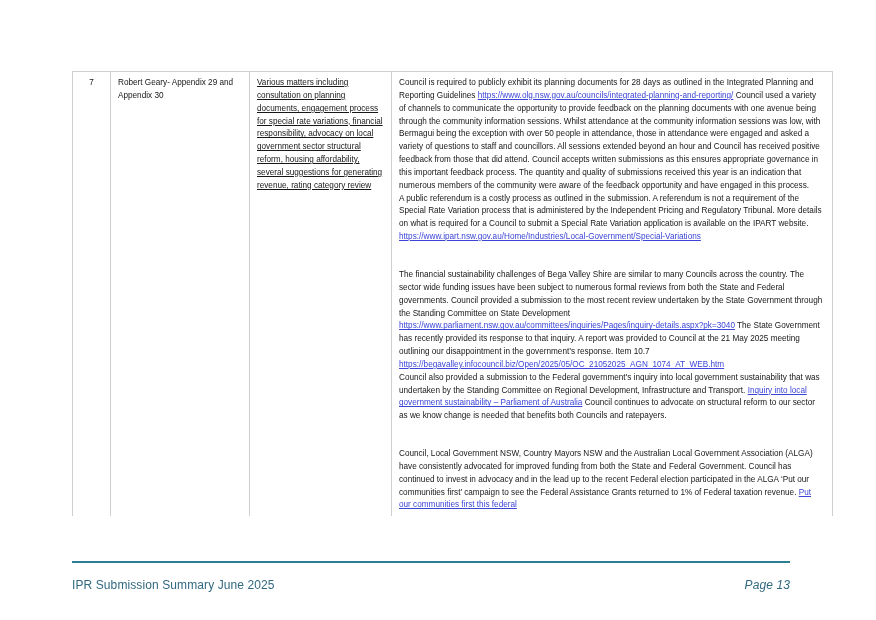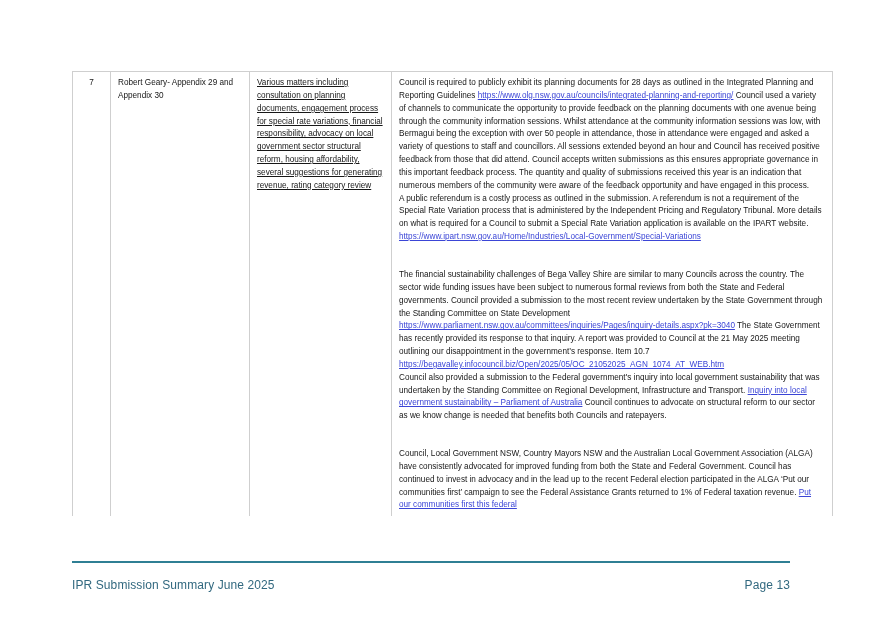--- a/index.html
+++ b/index.html
@@ -76,21 +76,21 @@
     width: 718px;
     display: flex;
     justify-content: space-between;
     align-items: baseline;
     font-size: 12px;
     color: #31687f;
     font-family: "Liberation Sans", sans-serif;
     letter-spacing: 0.1px;
   }
   .footer-left  { white-space: nowrap; }
-  .footer-right { white-space: nowrap; }
+  .footer-right { white-space: nowrap; font-style: italic; }
 </style>
 </head>
 <body>
 
 <div class="page">
 
   <table class="doc-table">
     <tbody>
       <tr>
 

